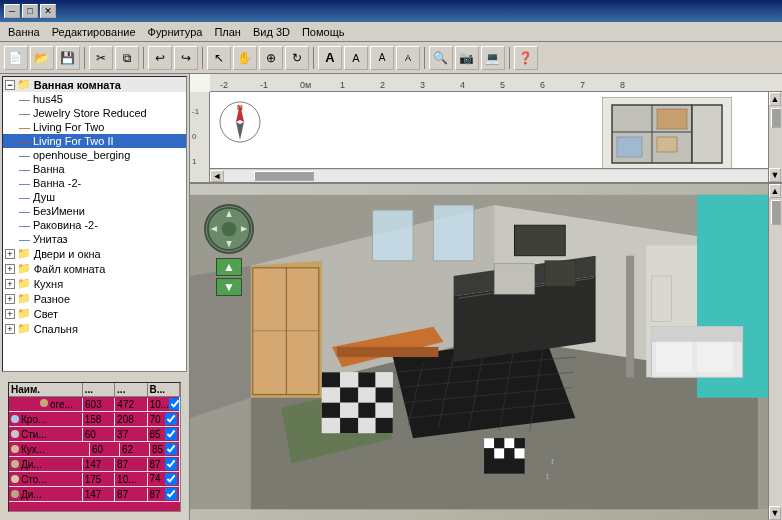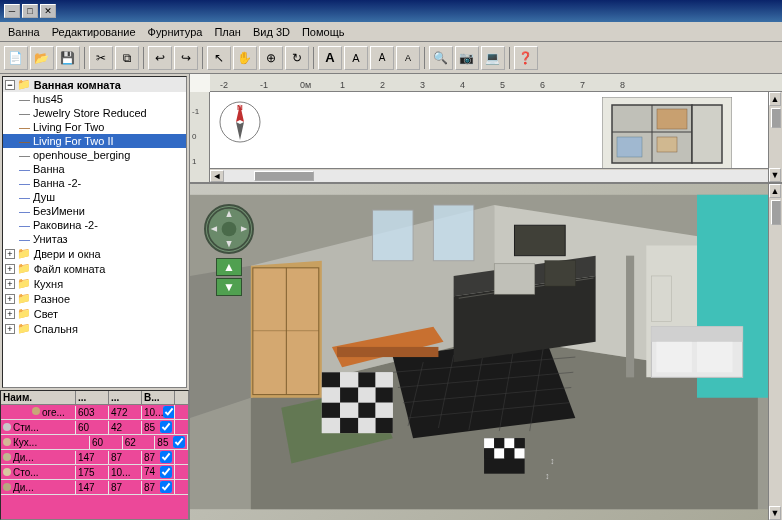--- a/index.html
+++ b/index.html
@@ -95,23 +95,23 @@
       white-space: nowrap;
       font-size: 11px;
     }
     .tree-item.selected { background: #316ac5; color: white; }
     .tree-item.root { font-weight: bold; background: #e8e8e8; }
     .tree-indent-1 { padding-left: 16px; }
 
     
     .bottom-table {
       height: 130px;
-      background: #ec4899;
+      background: #be185d;
       border: 1px inset #808080;
-      margin: 0;
+      margin: 8px;
       overflow: hidden;
     }
     .table-header {
       display: flex;
       background: #d4d0c8;
       border-bottom: 1px solid #808080;
     }
     .th { 
       border-right: 1px solid #808080;
       padding: 1px 2px;
@@ -381,25 +381,37 @@
       </div>
       <div class="td" style="width:33px;">603</div>
       <div class="td" style="width:33px;">472</div>
       <div class="td" style="width:33px;display:flex;align-items:center;justify-content:space-between;">
         <span>10...</span>
         <input type="checkbox" checked="" style="width: 12px; height: 12px;">
       </div>
     </div>
           <div class="table-row-item">
       <div class="td" style="width:75px;display:flex;align-items:center;">
+        <span style="width:8px;height:8px;border-radius:50%;background:#a8c8e8;display:inline-block;margin-right:2px;flex-shrink:0;"></span>
+        <span style="overflow:hidden;text-overflow:ellipsis;">Кро...</span>
+      </div>
+      <div class="td" style="width:33px;">158</div>
+      <div class="td" style="width:33px;">208</div>
+      <div class="td" style="width:33px;display:flex;align-items:center;justify-content:space-between;">
+        <span>70</span>
+        <input type="checkbox" checked="" style="width: 12px; height: 12px;">
+      </div>
+    </div>
+          <div class="table-row-item">
+      <div class="td" style="width:75px;display:flex;align-items:center;">
         <span style="width:8px;height:8px;border-radius:50%;background:#c8c8c8;display:inline-block;margin-right:2px;flex-shrink:0;"></span>
         <span style="overflow:hidden;text-overflow:ellipsis;">Сти...</span>
       </div>
       <div class="td" style="width:33px;">60</div>
-      <div class="td" style="width:33px;">42</div>
+      <div class="td" style="width:33px;">37</div>
       <div class="td" style="width:33px;display:flex;align-items:center;justify-content:space-between;">
         <span>85</span>
         <input type="checkbox" checked="" style="width: 12px; height: 12px;">
       </div>
     </div>
           <div class="table-row-item">
       <div class="td" style="width:90px;display:flex;align-items:center;">
         <span style="width:8px;height:8px;border-radius:50%;background:#d4b896;display:inline-block;margin-right:2px;flex-shrink:0;"></span>
         <span style="overflow:hidden;text-overflow:ellipsis;">Кух...</span>
       </div>

